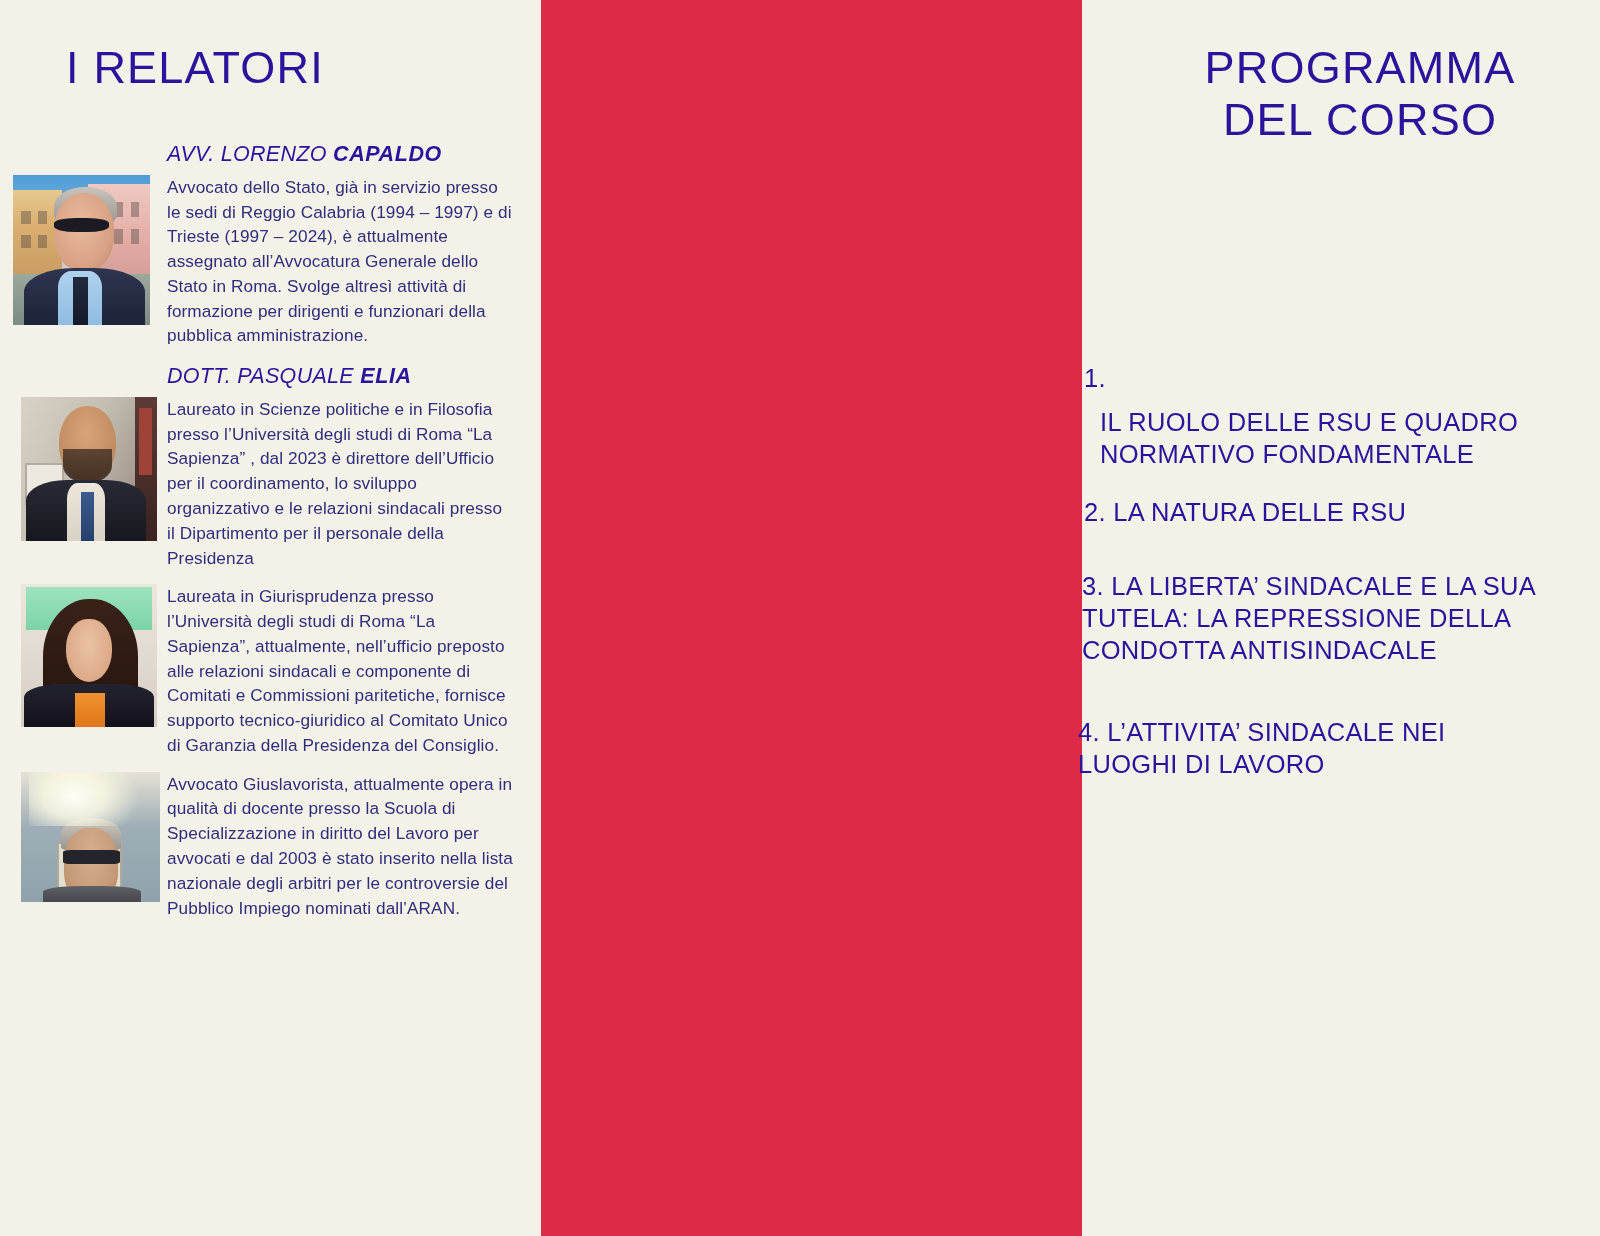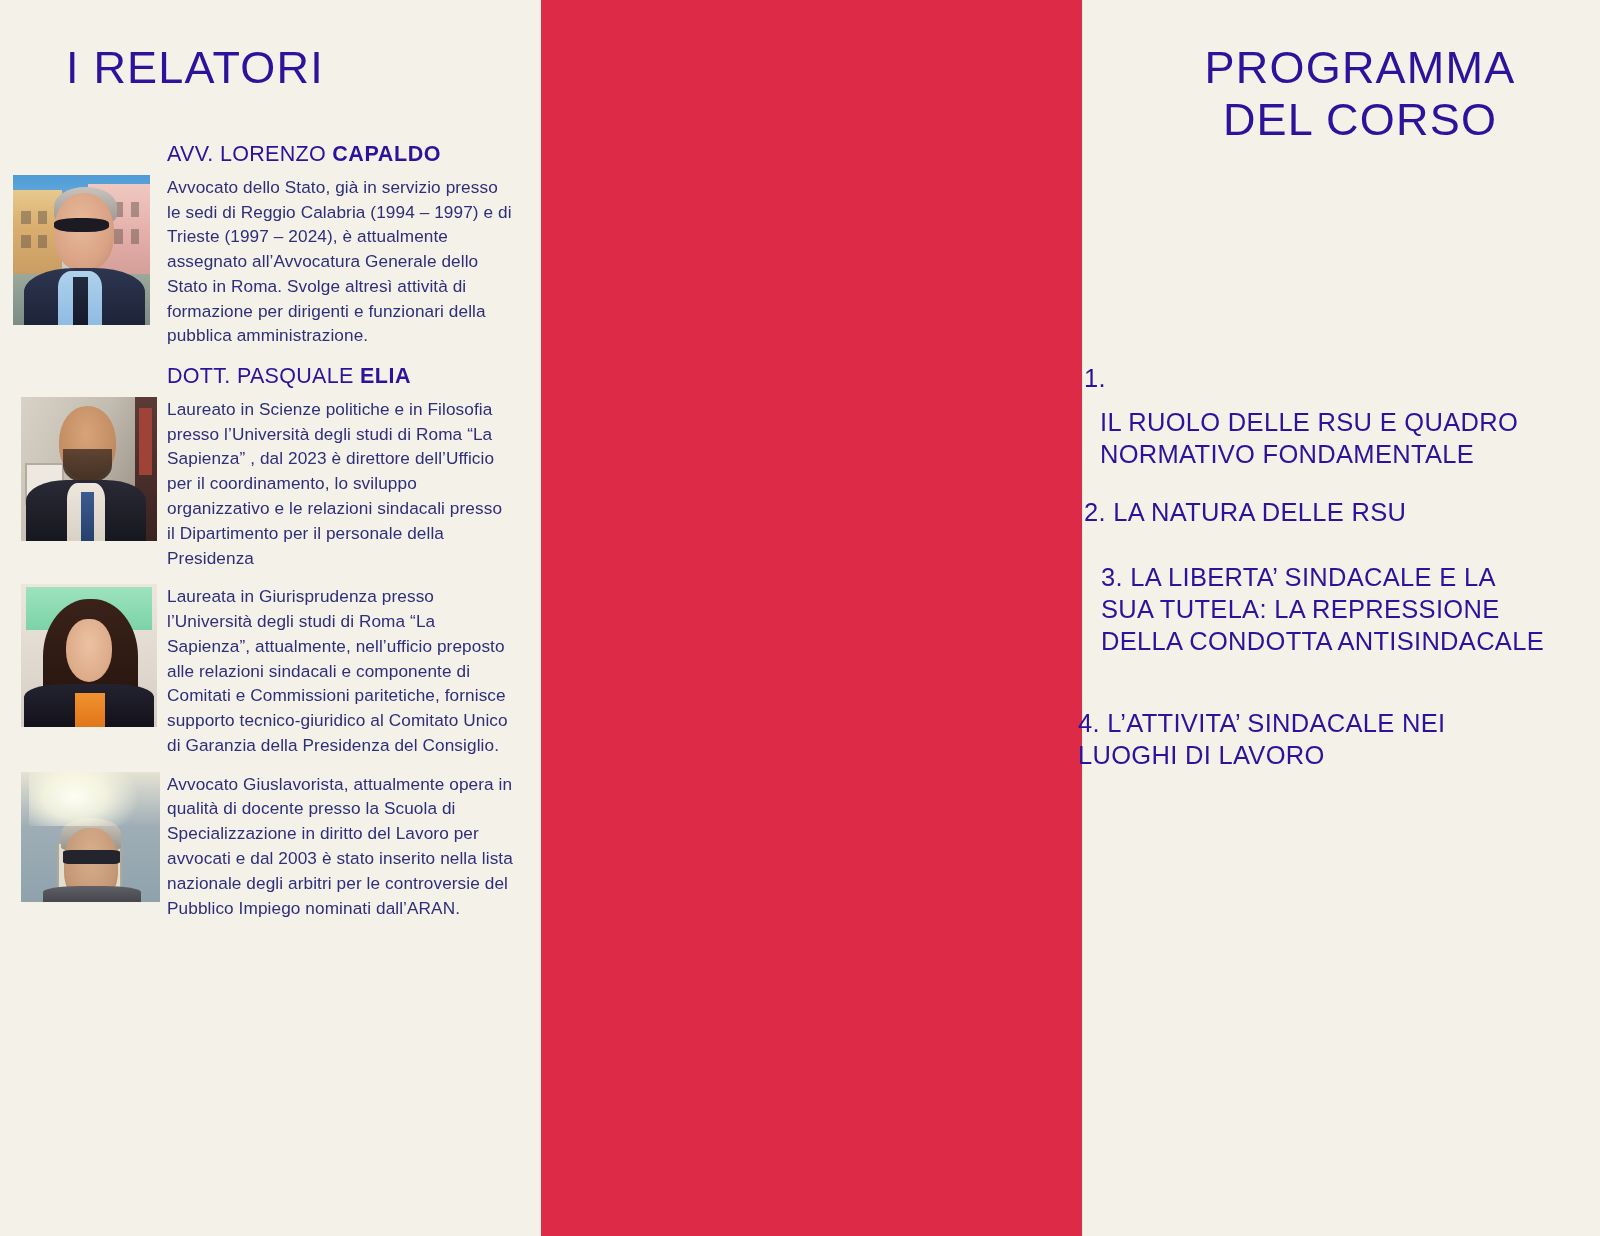--- a/index.html
+++ b/index.html
@@ -59,20 +59,21 @@
     margin-bottom: 14px;
   }
   .speaker-name {
     margin: 0 0 6px 167px;
     padding-right: 24px;
     font-size: 21.5px;
     letter-spacing: 0.3px;
     color: #2B139B;
     font-weight: 400;
     line-height: 1.34;
+    font-style: italic;
   }
   .speaker-name b {
     font-weight: 700;
     letter-spacing: 0.6px;
   }
   .speaker-body {
     display: flex;
     align-items: flex-start;
   }
   .photo {
@@ -222,21 +223,21 @@
   .prog-item {
     margin: 0 0 0 0;
     font-size: 25.5px;
     line-height: 1.26;
     color: #2B139B;
     letter-spacing: 0.3px;
     font-weight: 400;
   }
   .pi-1 { margin-left: 0px;  padding-left: 0; }
   .pi-2 { margin-top: 26px; margin-left: 2px; }
-  .pi-3 { margin-top: 32px; margin-left: 0px; padding-left: 19px; }
+  .pi-3 { margin-top: 41px; margin-left: 0px; }
   .pi-4 { margin-top: 50px; margin-left: -4px; }
   .prog-item .num { }
   .prog-item .txt { }
   .pi-1 .txt { display:inline-block; text-indent:0;margin-top:12px; }
 </style>
 </head>
 <body>
 
 <div class="page">
 

